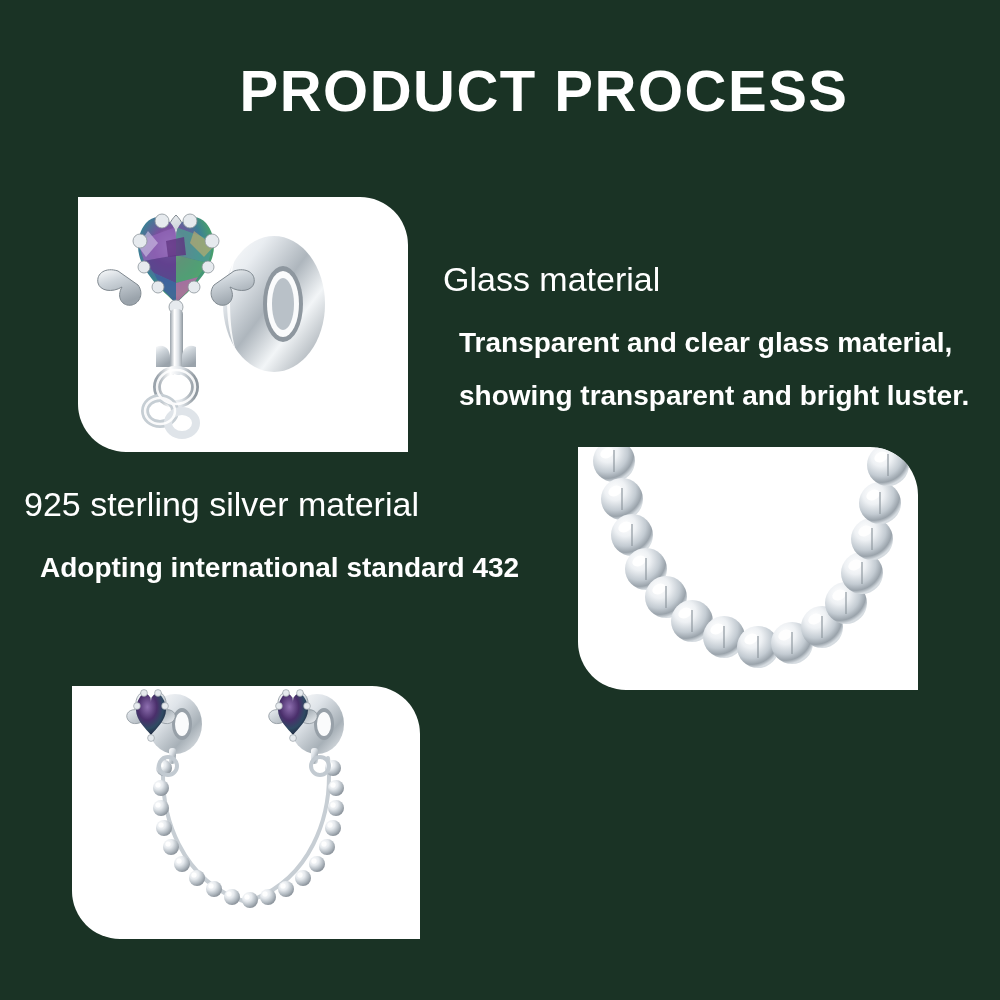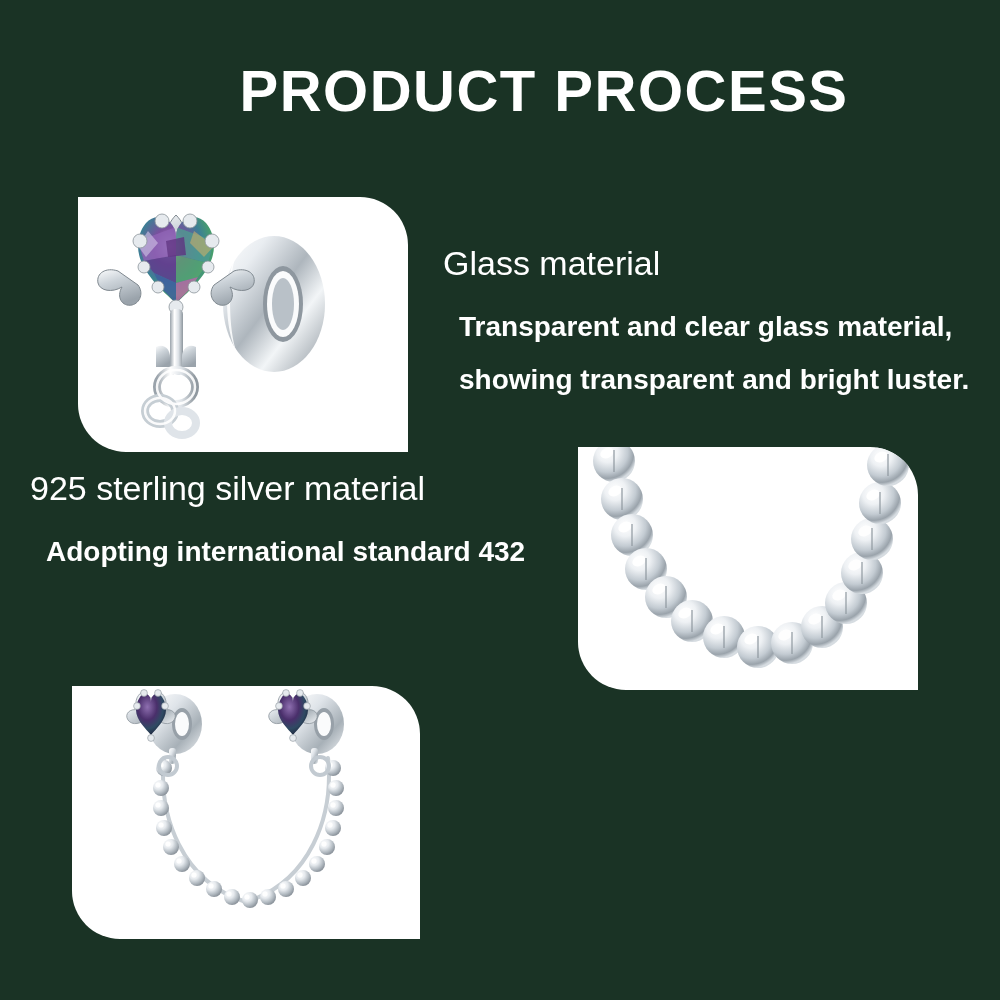--- a/index.html
+++ b/index.html
@@ -53,34 +53,34 @@
     border-radius: 0 48px 0 48px;
   }
 
   
   .text-block { position: absolute; }
   .block-heading {
     color: #ffffff;
     font-size: 34px;
     font-weight: normal;
     line-height: 1.2;
-    margin: 0 0 14px 0;
+    margin: 16px 0 14px 0;
     white-space: nowrap;
   }
   .block-body { margin: 16px; }
   .body-line {
     color: #ffffff;
     font-size: 28px;
     font-weight: bold;
     line-height: 53px;
     white-space: nowrap;
   }
 
   #text-glass        { left: 443px; top: 243px; }
-  #text-silver       { left: 30px;  top: 468px; }
+  #text-silver       { left: 24px;  top: 468px; }
   #text-oxidation    { left: 457px; top: 716px; }
 </style>
 </head>
 <body>
 
 <div id="page">
 
   <div id="page-title">PRODUCT PROCESS</div>
 
   <div class="photo-card" id="card-charm">

